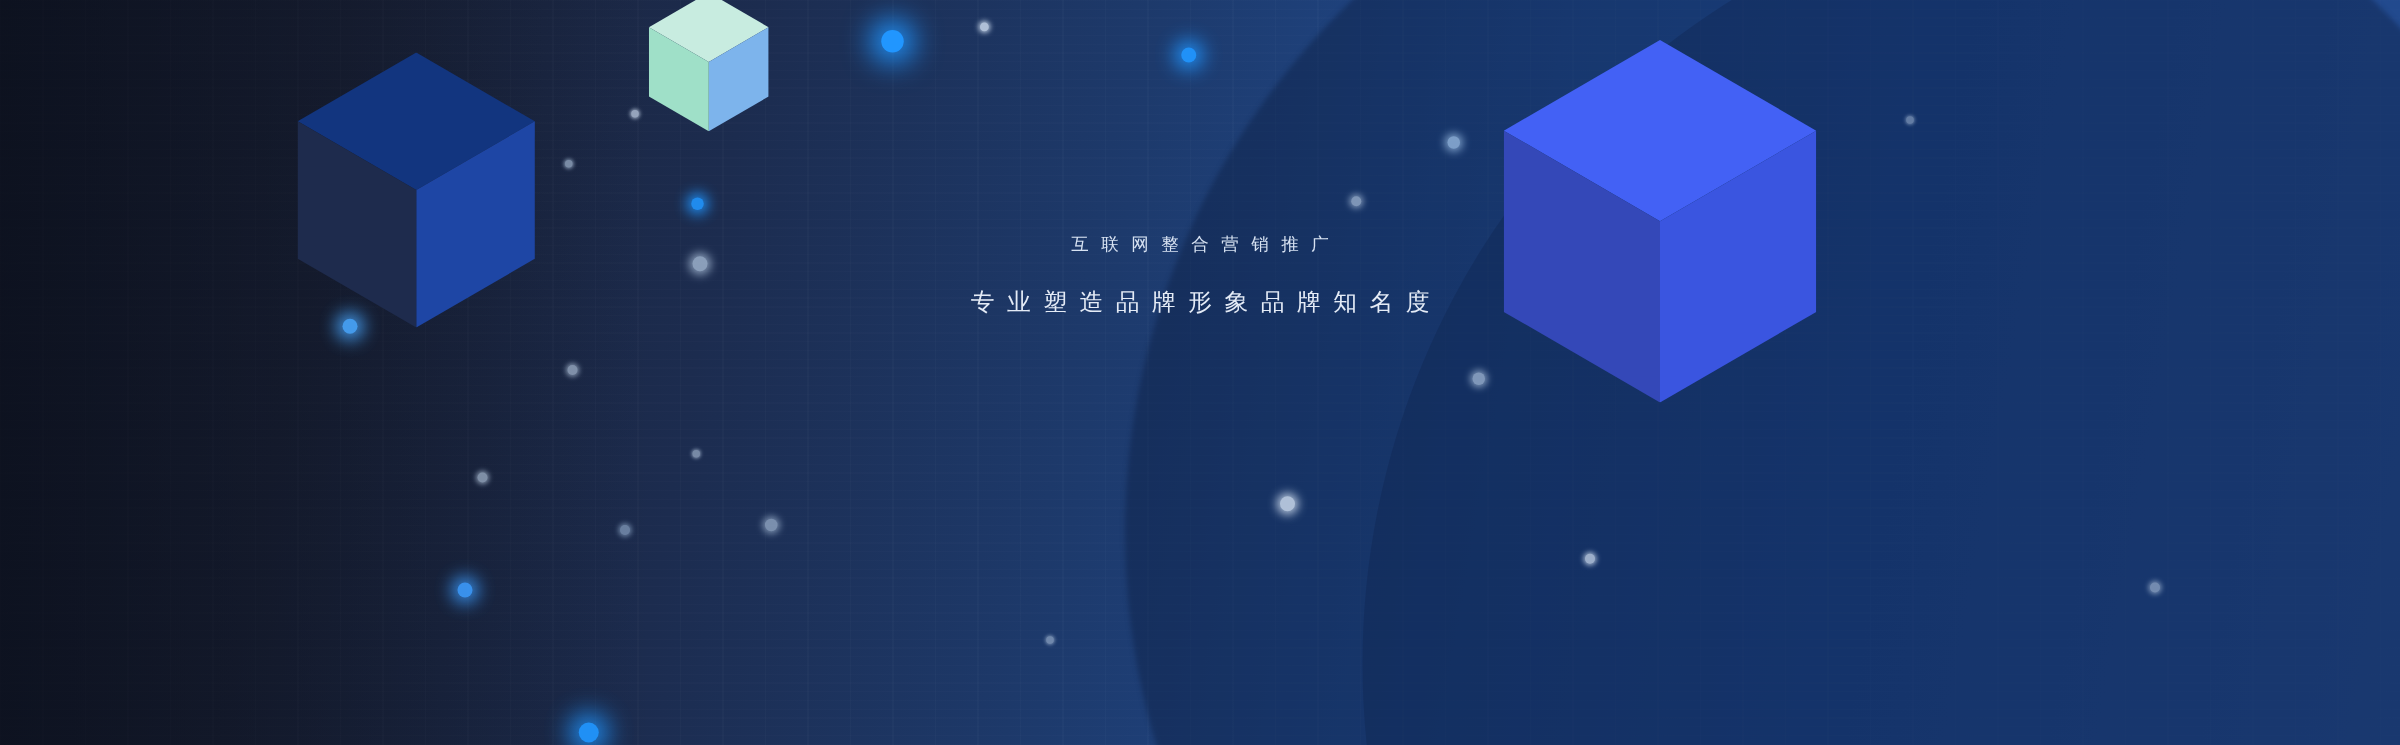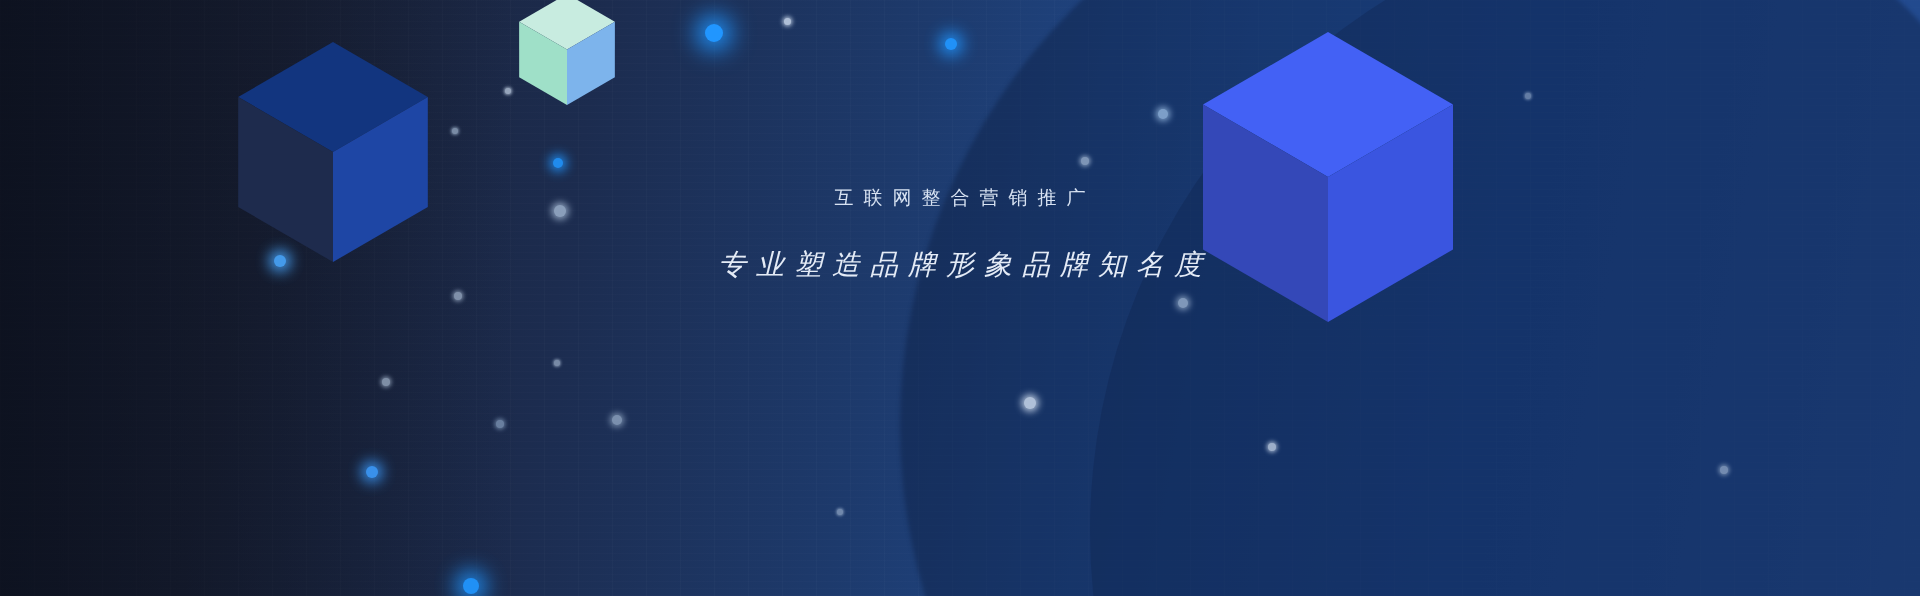--- a/index.html
+++ b/index.html
@@ -95,46 +95,45 @@
   
   .copy {
     position: absolute;
     left: 0;
     top: 188px;
     width: 1920px;
     text-align: center;
     z-index: 20;
   }
   .eyebrow {
-    font-size: 19px;
+    font-size: 14px;
     letter-spacing: 10px;
     color: #d7e2f2;
     text-indent: 10px;
     line-height: 1;
     margin-bottom: 8px;
     font-weight: 400;
   }
   .headline {
     font-size: 62px;
     letter-spacing: 3px;
     color: #f2f6fc;
     text-indent: 3px;
     line-height: 1.08;
     font-weight: 400;
     text-shadow: 0 2px 14px rgba(6,18,46,0.55);
   }
   .subline {
-    font-size: 28px;
+    font-size: 19px;
     letter-spacing: 10px;
     color: #e4ebf6;
     text-indent: 10px;
     line-height: 1;
-    margin-top: 44px;
+    margin-top: 31px;
     font-weight: 400;
-    font-style: italic;
   }
 </style>
 </head>
 <body>
 
 <div class="banner">
 
   <div class="stripes"></div>
   <div class="hstripes"></div>
   <div class="sweep2"></div>

